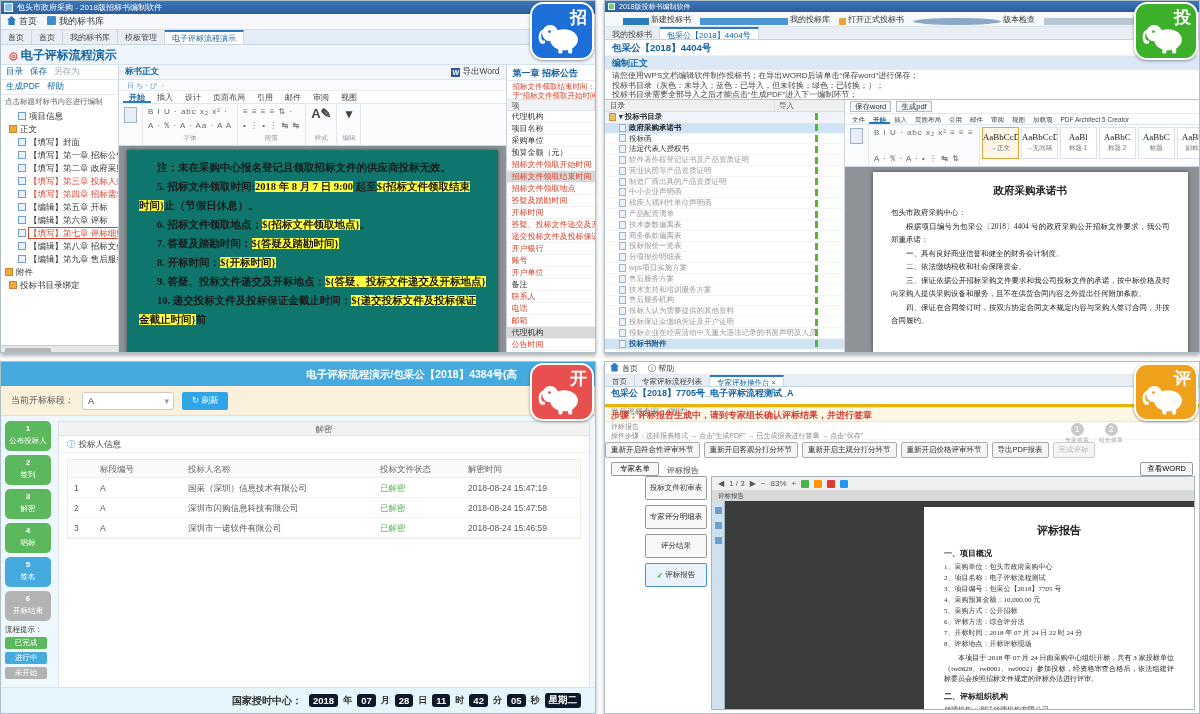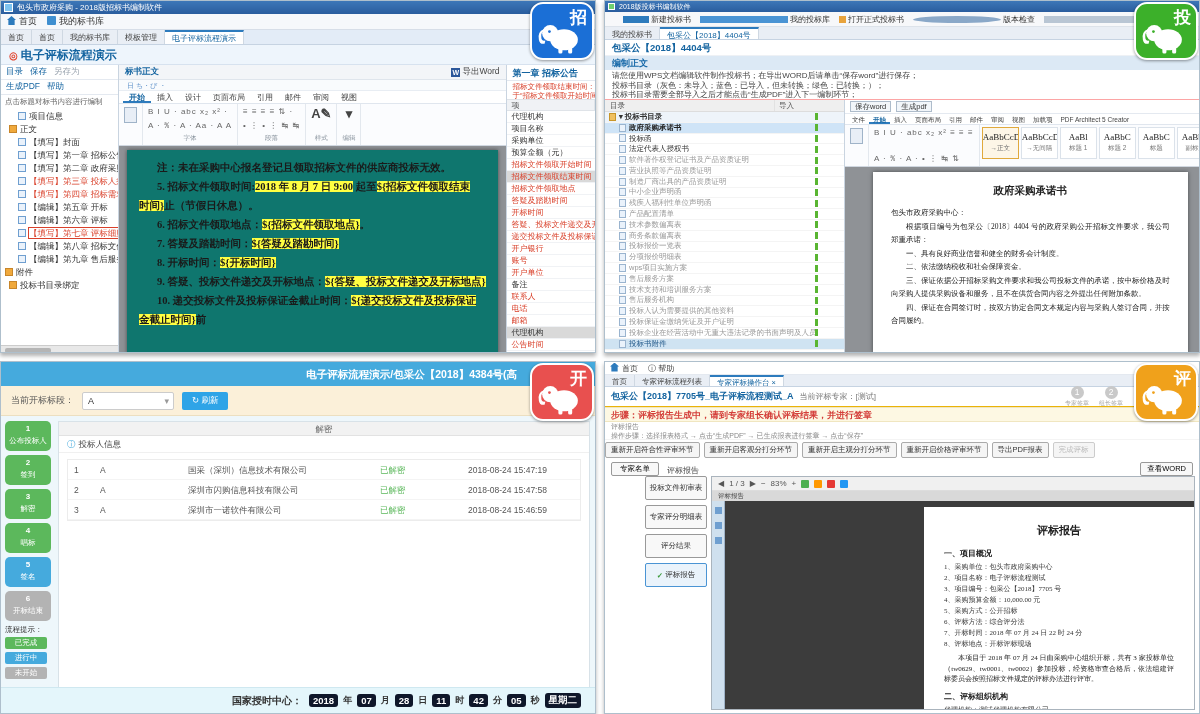--- a/index.html
+++ b/index.html
@@ -68,21 +68,21 @@
 #q1 .prows{flex:1;overflow:hidden;}
 .prow{height:12px;display:flex;border-bottom:1px solid #f0f2f5;cursor:pointer;}
 .prow.sel{background:#d9d9d9;}
 .prow .pk{width:88px;line-height:12px;padding-left:5px;color:#333;white-space:nowrap;overflow:hidden;}
 .prow .pk.red{color:#d9402a;}
 .prow .pv{flex:1;line-height:12px;padding-left:4px;color:#333;white-space:nowrap;overflow:hidden;}
 
 #q2 .tb{height:11px;background:linear-gradient(#3d77b8,#2a5d9e);color:#fff;font-size:7px;line-height:11px;padding-left:14px;position:relative;}
 #q2 .tb .appic{position:absolute;left:3px;top:2px;width:7px;height:7px;background:#6fd06f;border:1px solid #fff;}
 #q2 .toolbar{height:15px;background:#f7f8fa;border-bottom:1px solid #dde3ea;display:flex;align-items:center;gap:9px;padding:0 18px;font-size:8px;color:#333;}
-.q2tool{display:flex;align-items:center;gap:2px;cursor:pointer;white-space:nowrap;}
+.q2tool{display:flex;align-items:flex-end;gap:2px;cursor:pointer;white-space:nowrap;}
 .q2ticon{width:7px;height:7px;display:inline-block;}
 .q2ticon.c0{background:#2d7bbd;}
 .q2ticon.c1{background:#4a94d4;}
 .q2ticon.c2{background:#e8a33c;}
 .q2ticon.c3{background:#8aa8c8;border-radius:50%;}
 .q2ticon.c4{background:#b9c6d4;}
 #q2 .tabsrow{height:13px;background:#e9eef5;border-bottom:1px solid #c6d3e2;display:flex;}
 #q2 .docno{height:16px;line-height:16px;color:#1464a0;font-weight:bold;font-size:9.5px;padding-left:7px;border-bottom:1px solid #eef1f5;}
 #q2 .secbar{height:14px;background:#dcE9f5;background:#dce9f5;color:#1668a8;font-weight:bold;font-size:9px;line-height:14px;padding-left:7px;}
 #q2 .hints{height:30px;padding:1px 7px;border-bottom:1px solid #fca5a5;}
@@ -94,21 +94,21 @@
 #q2 .lcols .c2{flex:1;padding-left:4px;line-height:12px;}
 #q2 .q2tree{flex:1;overflow:hidden;}
 .q2row{height:10.8px;display:flex;align-items:center;font-size:7.5px;color:#999;border-bottom:1px solid #f4f4f4;padding-left:14px;cursor:pointer;white-space:nowrap;}
 .q2row.root{color:#333;font-weight:bold;padding-left:4px;background:#eef4fa;}
 .q2row.sel{background:#cfe4f7;color:#222;font-weight:bold;}
 .q2row.dark{color:#333;}
 .q2row .q2di{width:7px;height:8px;background:#eaf2fb;border:1px solid #9ab4cf;margin-right:3px;flex:none;}
 .q2row.root .q2di{background:#f0c060;border-color:#c8962a;}
 .q2row .q2label{flex:1;overflow:hidden;}
 .q2row .q2status{width:3px;height:7px;background:#59b531;margin-right:26px;flex:none;}
-.q2row.foot{background:#cfe3f2;color:#235a8a;font-weight:normal;}
+.q2row.foot{background:#cfe3f2;color:#235a8a;font-weight:bold;}
 #q2 .right{flex:1;display:flex;flex-direction:column;}
 #q2 .minibar{height:14px;display:flex;align-items:center;gap:5px;padding:0 5px;border-bottom:1px solid #e4e9f0;font-size:8px;}
 .minibtn{border:1px solid #aebccb;background:#f2f6fa;padding:0 4px;height:11px;line-height:10px;font-size:7.5px;color:#333;cursor:pointer;}
 #q2 .saveic{margin-left:auto;width:11px;height:11px;background:#2d7bbd;border-radius:2px;}
 #q2 .rtabs{height:11px;display:flex;background:#fff;border-bottom:1px solid #e0e6ee;padding-left:3px;}
 #q2 .rtabs .rtab{font-size:6.5px;padding:0 4px;line-height:11px;}
 #q2 .ribbon{height:42px;background:#fbfcfe;border-bottom:1px solid #d0d7e0;display:flex;font-size:7px;}
 #q2 .styles{display:flex;gap:2px;padding:2px;}
 .stylecell{width:37px;height:32px;border:1px solid #dbe2ea;background:#fff;text-align:center;padding-top:2px;cursor:pointer;}
 .stylecell.cur{border:1px solid #e0a93c;background:#fdf6e7;}
@@ -153,21 +153,21 @@
 .trow .green{color:#5cb85c;}
 #q3 .footer{position:absolute;bottom:0;left:0;right:0;height:26px;background:#e4f6fb;border-top:1px solid #cfe8f0;display:flex;align-items:center;justify-content:flex-end;padding-right:14px;gap:3px;}
 .tprefix{font-size:10px;font-weight:bold;color:#333;margin-right:4px;}
 .tbox{background:#0f172a;color:#fff;font-weight:bold;font-size:9.5px;border-radius:3px;padding:1px 4px;}
 .tunit{font-size:9px;font-weight:bold;color:#333;margin:0 2px;}
 
 #q4 .topbar{height:13px;background:#fff;border-bottom:1px solid #e4e9f0;display:flex;align-items:center;gap:10px;padding:0 5px;font-size:8px;color:#444;}
 #q4 .tabsrow{height:12px;background:#e9eef5;border-bottom:1px solid #c6d3e2;display:flex;}
 #q4 .tabsrow .wtab{font-size:7.5px;line-height:12px;}
 #q4 .tabsrow .wtab.active{line-height:10px;}
-#q4 .header{height:20px;display:flex;align-items:center;padding:0 6px;gap:6px;border-bottom:1px solid #eab308;}
+#q4 .header{height:20px;display:flex;padding:0 6px;gap:6px;border-bottom:3px solid #eab308;flex-direction:column;}
 #q4 .hno{color:#1464a0;font-weight:bold;font-size:9px;white-space:nowrap;}
 #q4 .hexpert{color:#777;font-size:8px;white-space:nowrap;}
 #q4 .circles{margin-left:auto;margin-right:70px;display:flex;gap:10px;}
 .circw{text-align:center;}
 .circ{width:13px;height:13px;border-radius:50%;background:#c9c9c9;color:#fff;font-size:8.5px;line-height:13px;margin:0 auto;}
 .circt{font-size:6px;color:#aaa;white-space:nowrap;}
 #q4 .notice{height:15px;background:#fdf8e3;border-top:1px solid #f0e6c0;border-bottom:1px solid #f0e6c0;color:#d43f3a;font-weight:bold;font-size:9px;line-height:15px;padding-left:6px;}
 #q4 .micro{height:18px;padding:1px 6px;border-bottom:1px solid #f4f4f4;}
 #q4 .micro div{font-size:7px;color:#888;line-height:8.5px;white-space:nowrap;overflow:hidden;}
 #q4 .btnrow{height:20px;display:flex;justify-content:flex-start;align-items:center;gap:4px;padding-right:8px;}
@@ -683,20 +683,27 @@
         <div id="q3-legend">
             <div class="chip" style="background: rgb(92, 184, 92);">已完成</div>
             <div class="chip" style="background: rgb(69, 170, 221);">进行中</div>
             <div class="chip" style="background: rgb(179, 179, 179);">未开始</div>
           </div>
       </div>
       <div class="panel">
         <div class="ptabbar">解密</div>
         <div class="section"><span class="inf">ⓘ</span><span>投标人信息</span></div>
         <div class="table">
+          <div class="thead">
+            <span class="c0"></span>
+            <span class="c1">标段编号</span>
+            <span class="c2">投标人名称</span>
+            <span class="c3">投标文件状态</span>
+            <span class="c4">解密时间</span>
+          </div>
           <div id="q3-rows">
               <div class="trow">
                 <span class="c0">1</span>
                 <span class="c1">A</span>
                 <span class="c2">国采（深圳）信息技术有限公司</span>
                 <span class="c3 green">已解密</span>
                 <span class="c4">2018-08-24 15:47:19</span>
               </div>
               <div class="trow">
                 <span class="c0">2</span>

